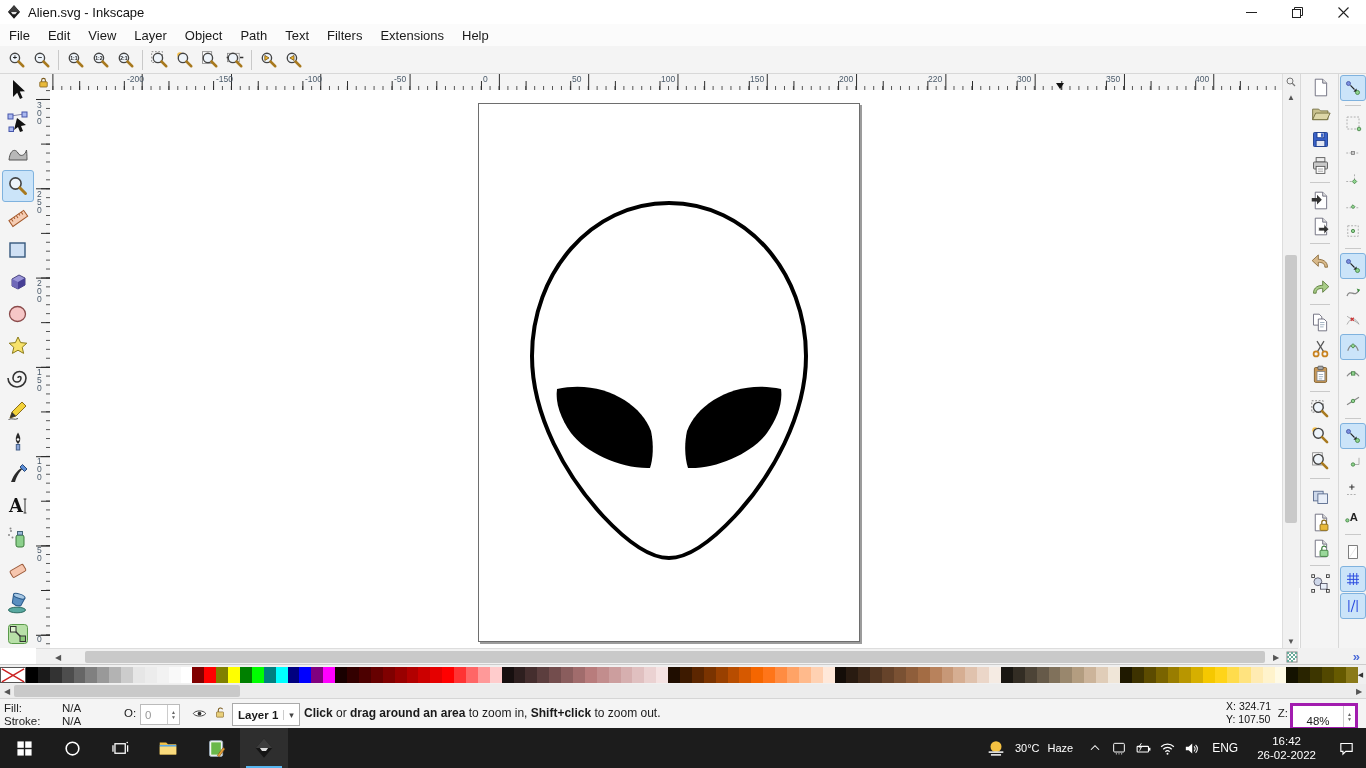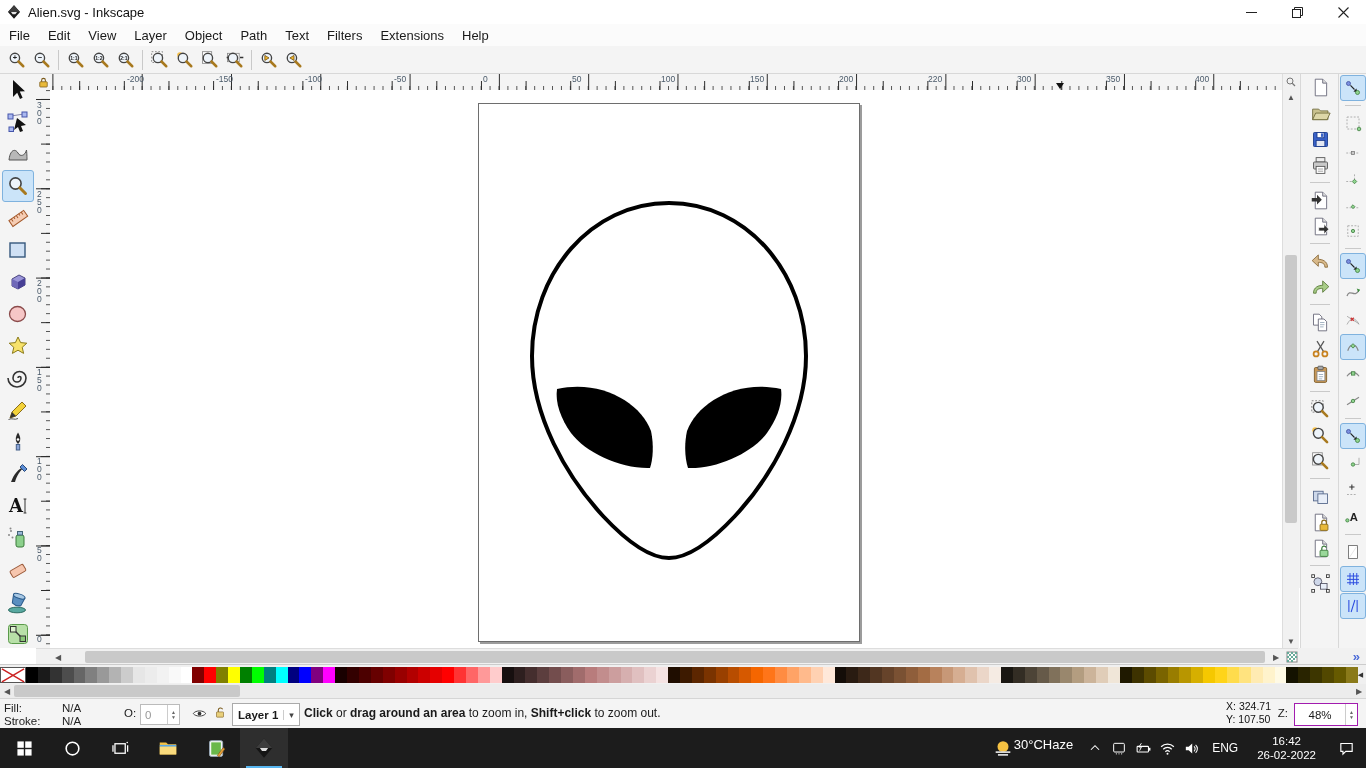--- a/index.html
+++ b/index.html
@@ -86,32 +86,32 @@
   .fs-value{position:absolute;left:62px;color:#222}
   #opacity-box{position:absolute;left:140px;top:5px;width:38px;height:19px;background:#fff;border:1px solid #bbb;display:flex;align-items:center}
   #opacity-box .val{flex:1;color:#999;padding-left:4px}
   .spin{width:11px;height:100%;display:flex;flex-direction:column;align-items:center;justify-content:center;border-left:1px solid #ccc;color:#666;font-size:5px;line-height:5px}
   #layer-box{position:absolute;left:232px;top:4px;width:66px;height:21px;background:#fff;border:1px solid #aaa;display:flex;align-items:center;font-size:11.5px}
   #layer-box .lbl{flex:1;padding-left:5px;font-weight:bold}
   #layer-box .chev{width:15px;text-align:center;color:#444;border-left:1px solid #ccc;font-size:9px}
   #status-msg{position:absolute;left:304px;top:7px;white-space:nowrap;font-size:12px}
   #xy-block{position:absolute;right:95px;top:1px;font-family:Liberation Sans, sans-serif;font-size:10.5px;line-height:13px;color:#111;text-align:left}
   #z-label{position:absolute;right:78px;top:8px;font-size:11.5px}
-  #zoom-box{position:absolute;right:8px;top:4px;width:62px;height:21px;background:#fff;border:1px solid #a21caf;display:flex;align-items:center}
+  #zoom-box{position:absolute;right:8px;top:4px;width:62px;height:21px;background:#fff;border:3px solid #a21caf;display:flex;align-items:flex-end}
   #zoom-box .val{flex:1;text-align:center;font-size:11.5px}
 
   
   #taskbar{left:0;top:728px;width:1366px;height:40px;background:#1c1c1c;display:flex;align-items:stretch}
   .tb-btn{width:48px;display:flex;align-items:center;justify-content:center}
   #tb-search{width:347px;background:#3b3b3b;display:flex;align-items:center;color:#c9c9c9;font-size:13.5px;gap:10px;padding-left:12px;box-sizing:border-box}
   .tb-app{width:48px;display:flex;align-items:center;justify-content:center;position:relative}
   .tb-app.active{background:#2e2e2e}
   .tb-app.active::after{content:"";position:absolute;left:6px;bottom:0;width:36px;height:2px;background:#58b6f0}
   #tb-right{margin-left:auto;display:flex;align-items:center;color:#fff}
-  #tb-weather{display:flex;align-items:flex-start;font-size:13px;padding:0 10px}
+  #tb-weather{display:flex;align-items:center;gap:8px;font-size:11px;padding:0 10px}
   .tray-ic{width:24px;display:flex;align-items:center;justify-content:center}
   #tb-lang{font-size:12px;padding:0 9px}
   #tb-clock{font-size:11.5px;line-height:14px;text-align:center;padding:0 10px}
   #tb-action{width:40px;display:flex;align-items:center;justify-content:center}
 </style>
 </head>
 <body>
 
 <div id="app">
 

